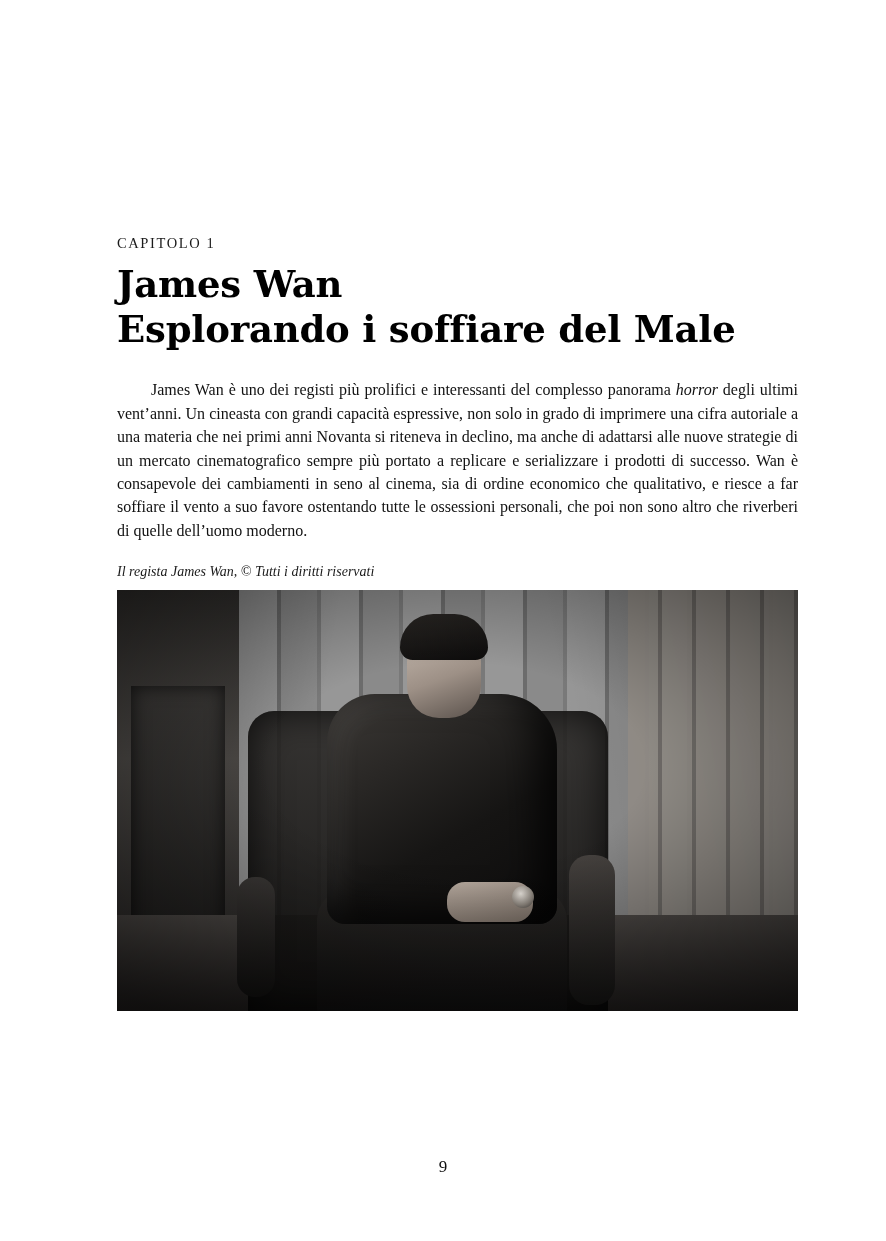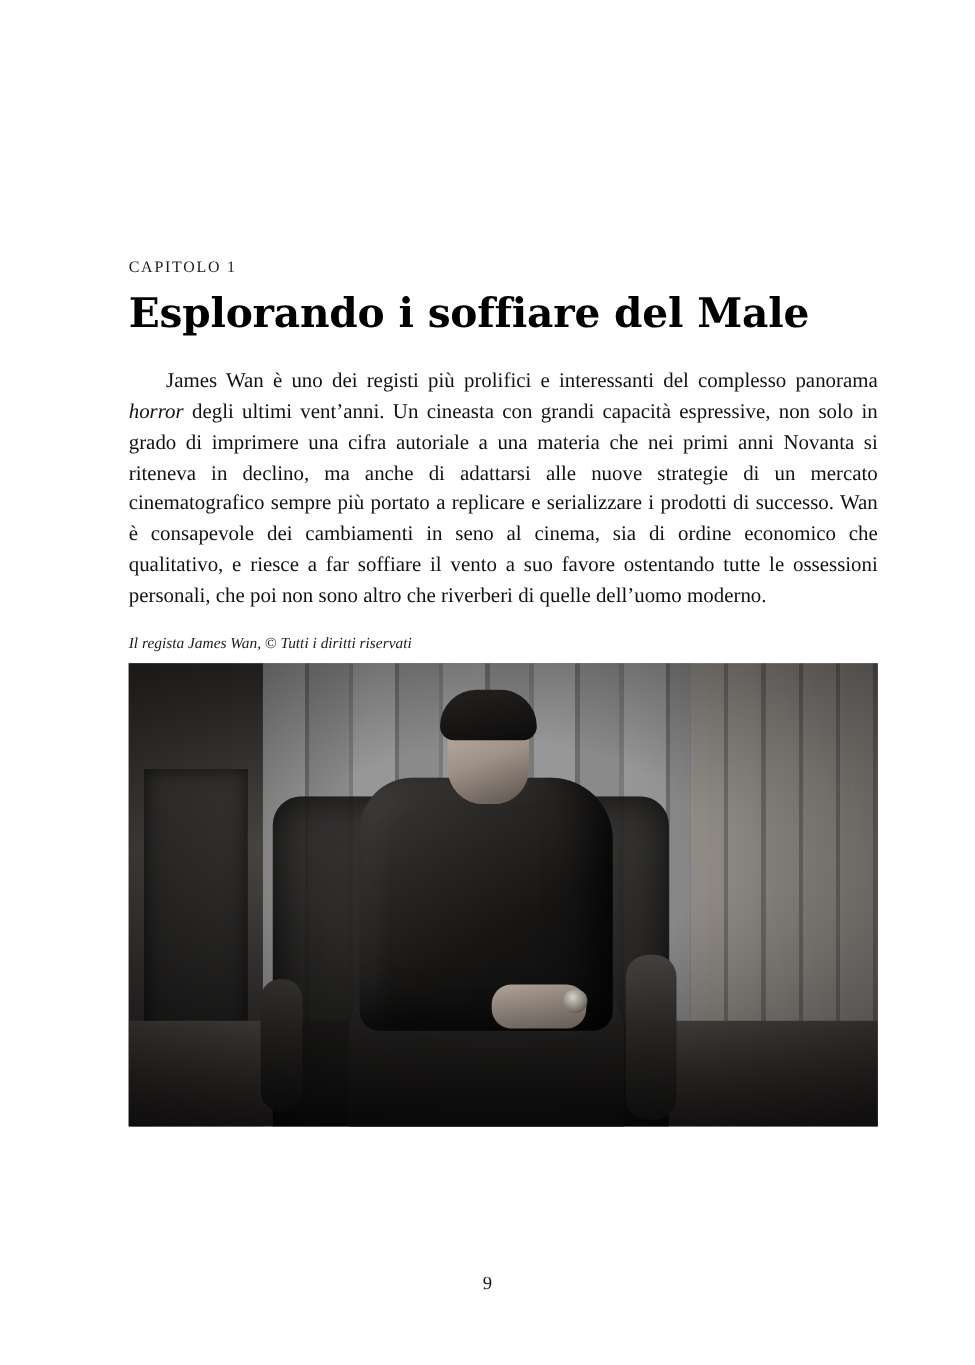--- a/index.html
+++ b/index.html
@@ -49,21 +49,21 @@
     font-weight: 700;
     font-size: 37px;
     line-height: 1.22;
     color: #000000;
     letter-spacing: -0.2px;
     margin: 0;
   }
 
   .body-text {
     font-family: "Liberation Serif", serif;
-    font-size: 19px;
+    font-size: 16px;
     line-height: 1.465;
     text-align: justify;
     text-justify: inter-word;
     color: #111111;
     margin: 0 0 22px 0;
     text-indent: 34px;
     hyphens: none;
   }
 
   .body-text em {
@@ -243,20 +243,21 @@
 </head>
 <body>
 
 <div class="page">
 
   <div class="content">
 
     <div class="chapter-label">CAPITOLO 1</div>
 
     <div class="title-block">
+      <div class="title-line">James Wan</div>
       <div class="title-line">Esplorando i soffiare del Male</div>
     </div>
 
     <p class="body-text"><span>James Wan è uno dei registi più prolifici e interessanti del complesso panorama </span><em>horror</em><span> degli ultimi vent’anni. Un cineasta con grandi capacità espressive, non solo in grado di imprimere una cifra autoriale a una materia che nei primi anni Novanta si riteneva in declino, ma anche di adattarsi alle nuove strategie di un mercato cinematografico sempre più portato a replicare e serializzare i prodotti di successo. Wan è consapevole dei cambiamenti in seno al cinema, sia di ordine economico che qualitativo, e riesce a far soffiare il vento a suo favore ostentando tutte le ossessioni personali, che poi non sono altro che riverberi di quelle dell’uomo moderno.</span></p>
 
     <div class="caption">Il regista James Wan, © Tutti i diritti riservati</div>
 
     <div class="figure">
       <div class="photo-bg"></div>
       <div class="photo-panel-left"></div>

